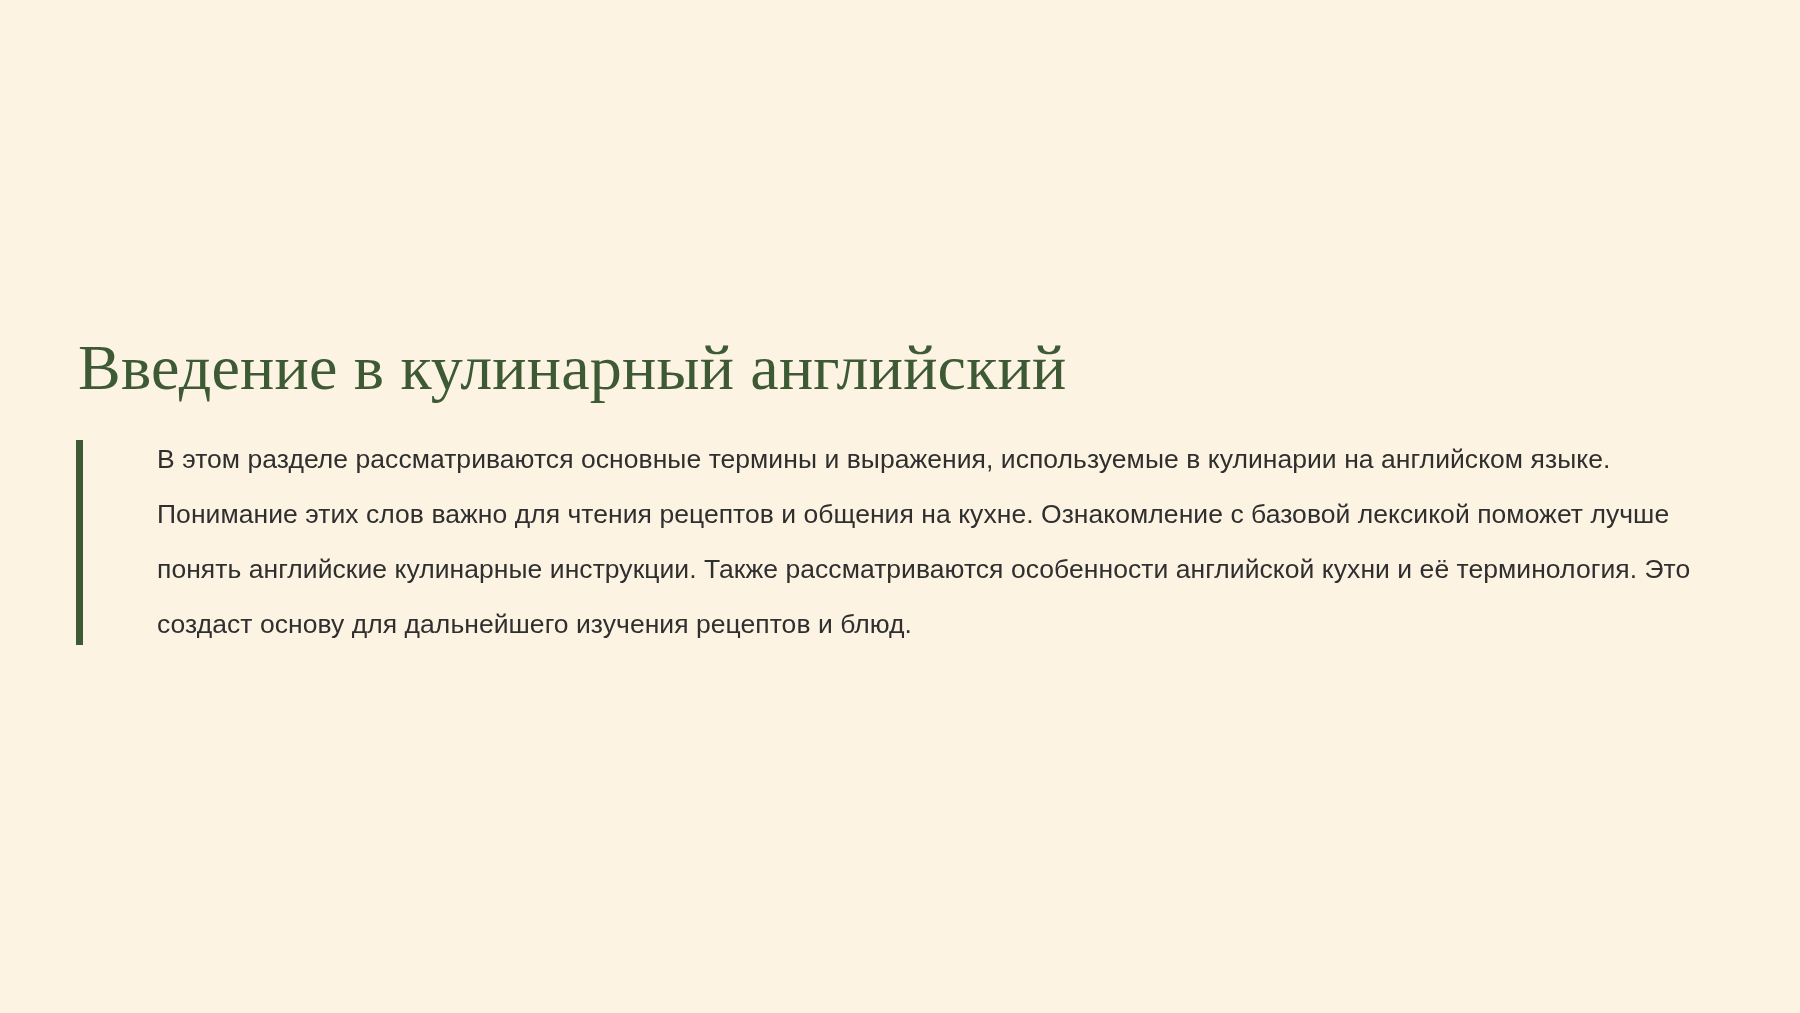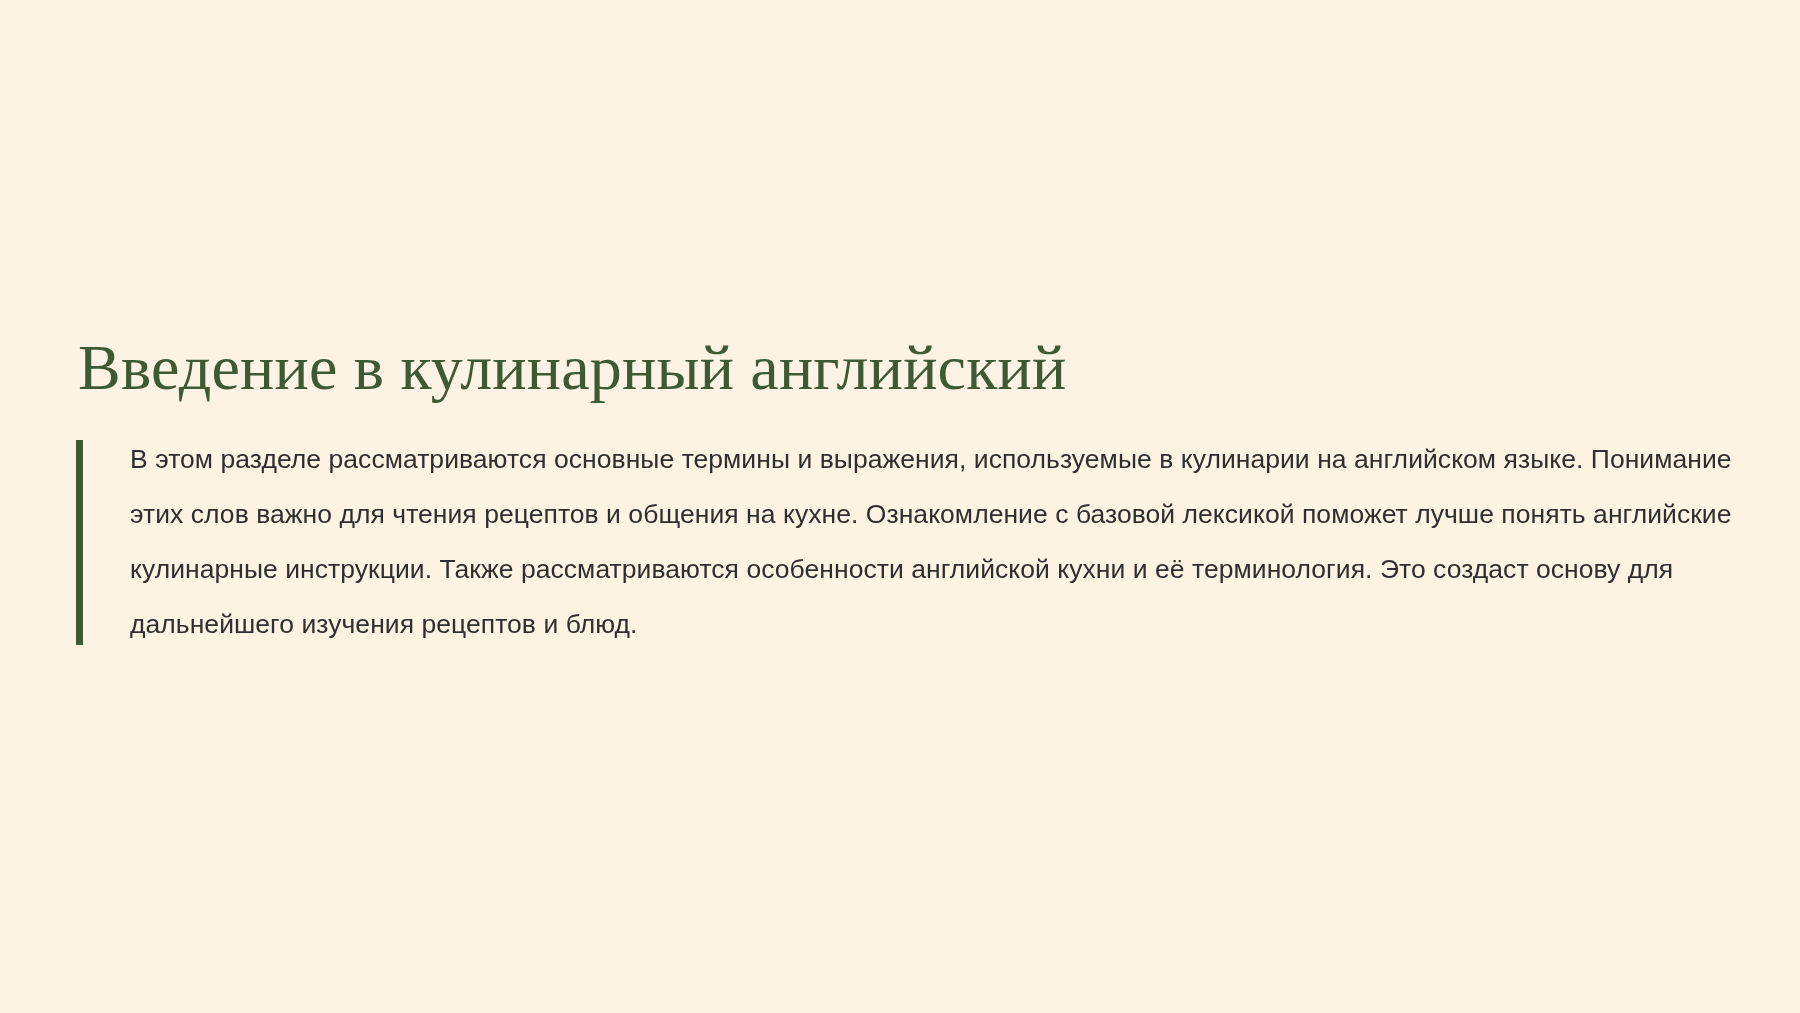--- a/index.html
+++ b/index.html
@@ -39,21 +39,21 @@
     font-weight: 400;
     color: #3d5a34;
     letter-spacing: 0.2px;
     margin: 0 0 26px 2px;
     white-space: nowrap;
   }
 
   .body-block {
     position: relative;
     display: block;
-    padding-left: 54px;
+    padding-left: 81px;
     min-height: 205px;
   }
 
   .accent-bar {
     position: absolute;
     left: 0;
     top: 8px;
     width: 7px;
     height: 205px;
     background: #3d5a34;

